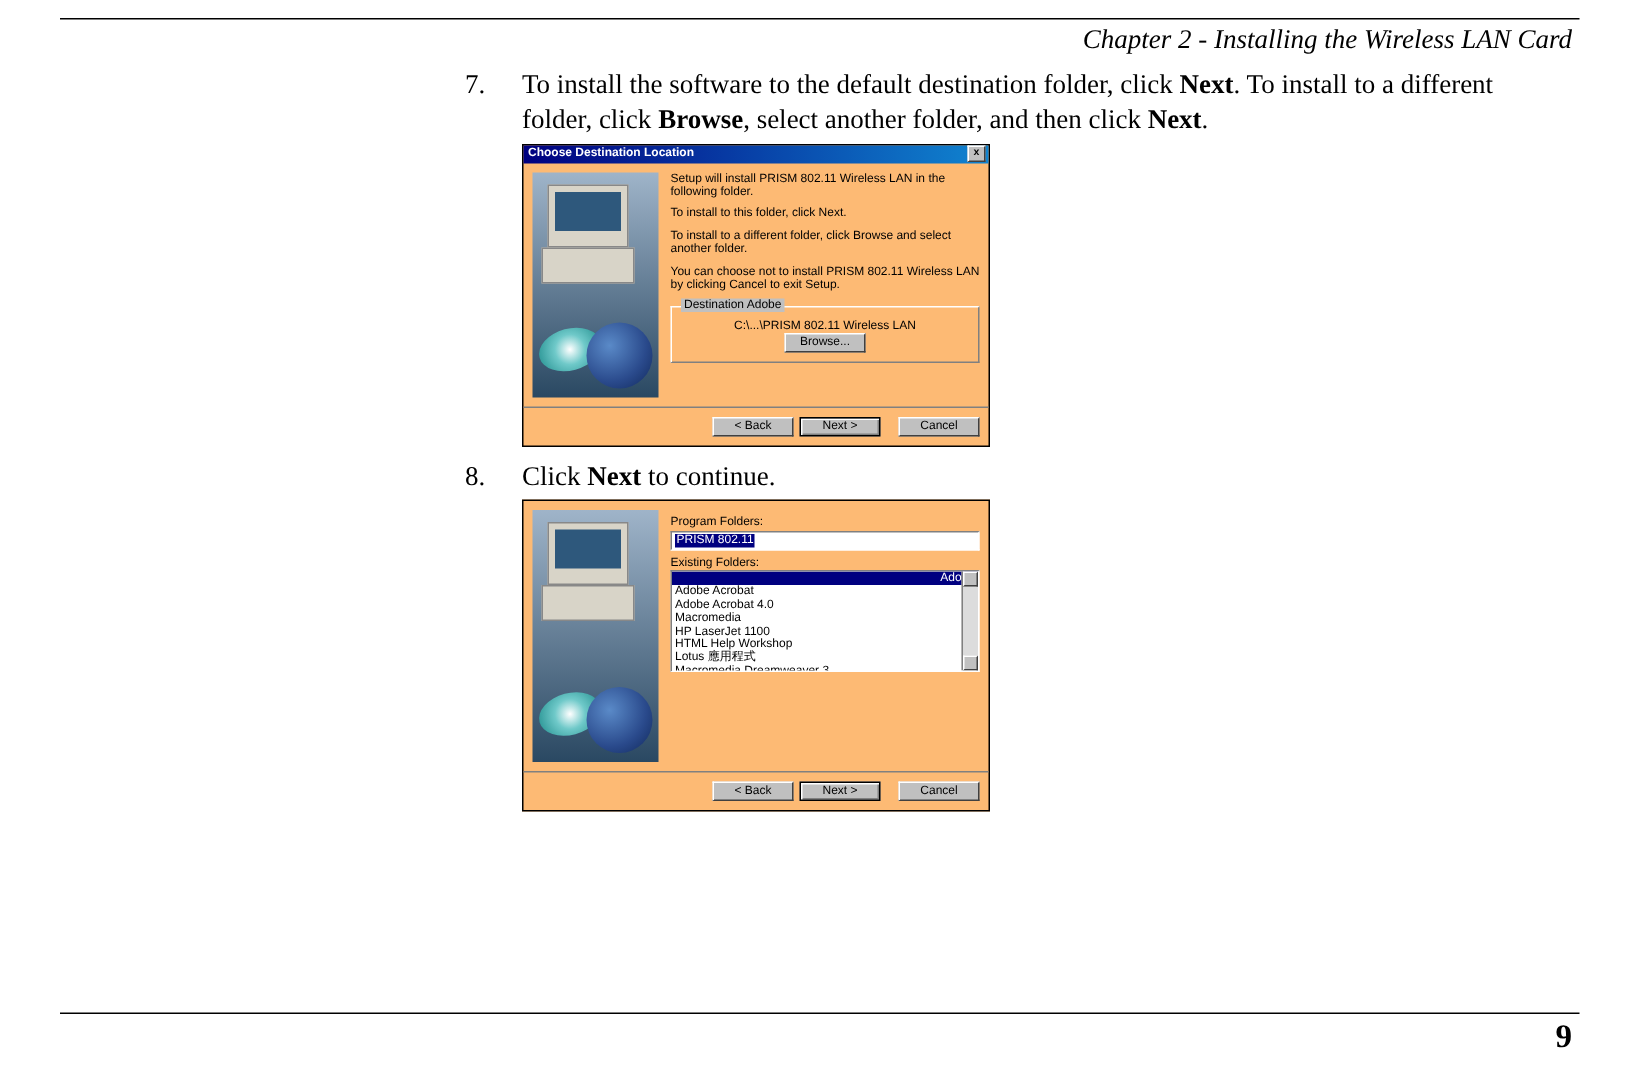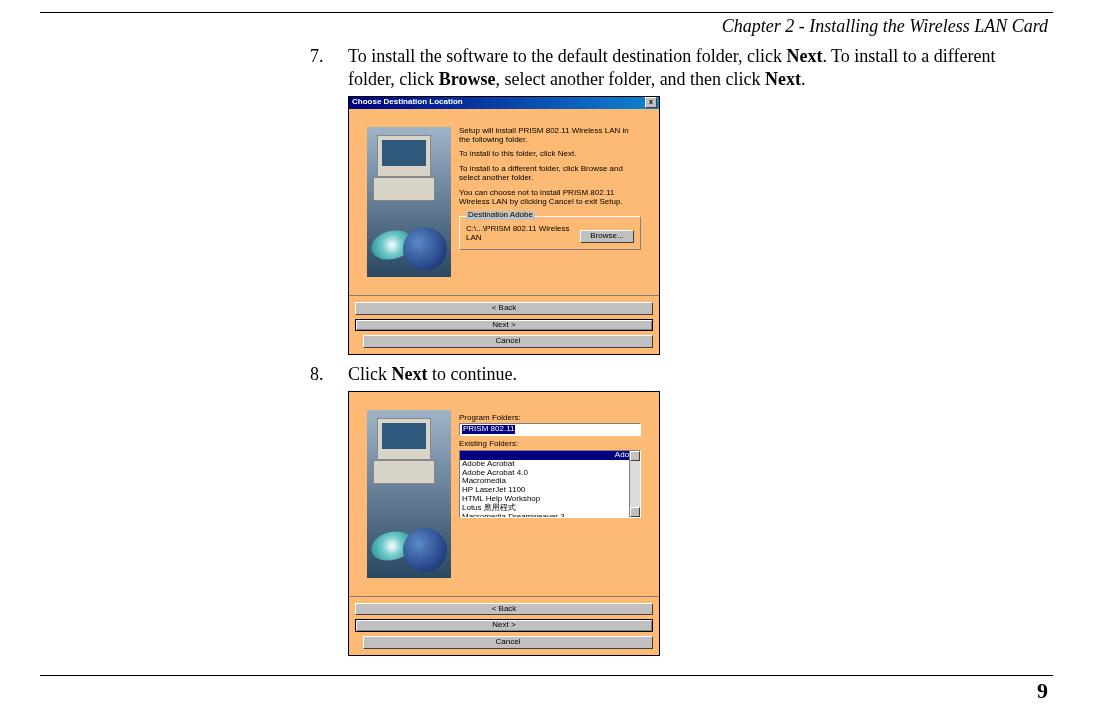--- a/index.html
+++ b/index.html
@@ -78,21 +78,21 @@
     border-bottom-color: #404040;
     color: #000;
     font-size: 7px;
     line-height: 7px;
     text-align: center;
     font-family: Arial, sans-serif;
     font-weight: bold;
   }
   .dlg-body {
     display: flex;
-    padding: 18px;
+    padding: 6px;
   }
   .side-img {
     width: 84px;
     height: 150px;
     background: linear-gradient(to bottom, #9fb4c9 0%, #2a4862 100%);
     margin-right: 8px;
     position: relative;
     overflow: hidden;
     flex: 0 0 84px;
   }
@@ -147,44 +147,44 @@
   .fieldset .legend {
     position: absolute;
     top: -6px; left: 6px;
     background: #c0c0c0;
     padding: 0 2px;
     font-size: 8px;
   }
   .path-row {
     display: flex;
     justify-content: space-between;
-    align-items: flex-end;
+    align-items: center;
+    flex-direction: column;
   }
   .btn {
     background: #c0c0c0;
     border: 1px solid #fff;
     border-right-color: #404040;
     border-bottom-color: #404040;
     padding: 1px 6px;
     font-size: 8px;
     min-width: 40px;
     text-align: center;
     display: inline-block;
   }
   .btn-focus {
     border: 1px solid #000;
     box-shadow: inset 1px 1px 0 #fff, inset -1px -1px 0 #808080;
   }
   .btn-row {
     display: flex;
-    justify-content: flex-start;
+    justify-content: flex-end;
     gap: 4px;
     padding: 6px;
     border-top: 1px solid #808080;
-    flex-direction: column;
   }
   .input-box {
     background: #fff;
     border: 1px solid #808080;
     border-right-color: #fff;
     border-bottom-color: #fff;
     padding: 1px 2px;
     font-size: 8px;
   }
   .input-box .sel {

